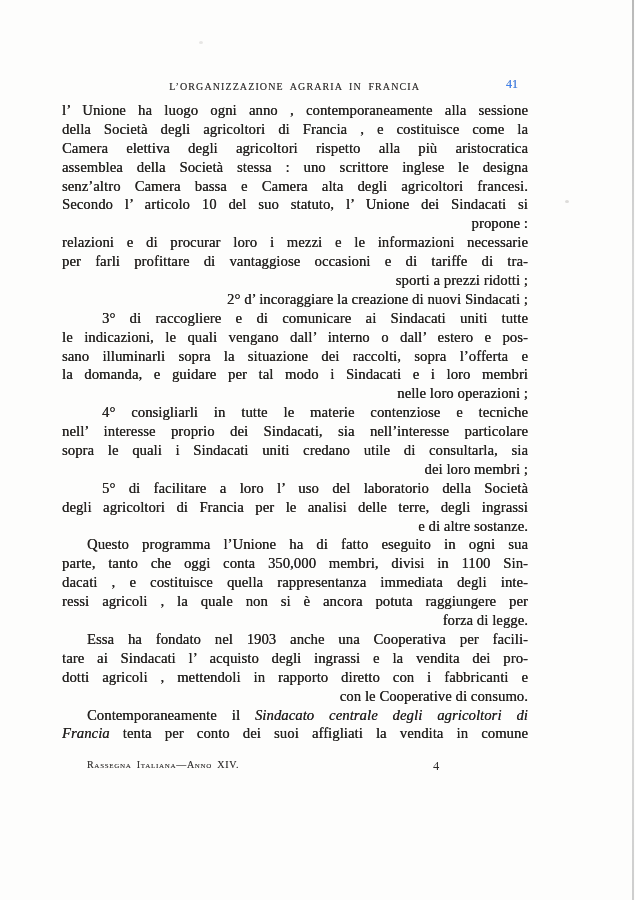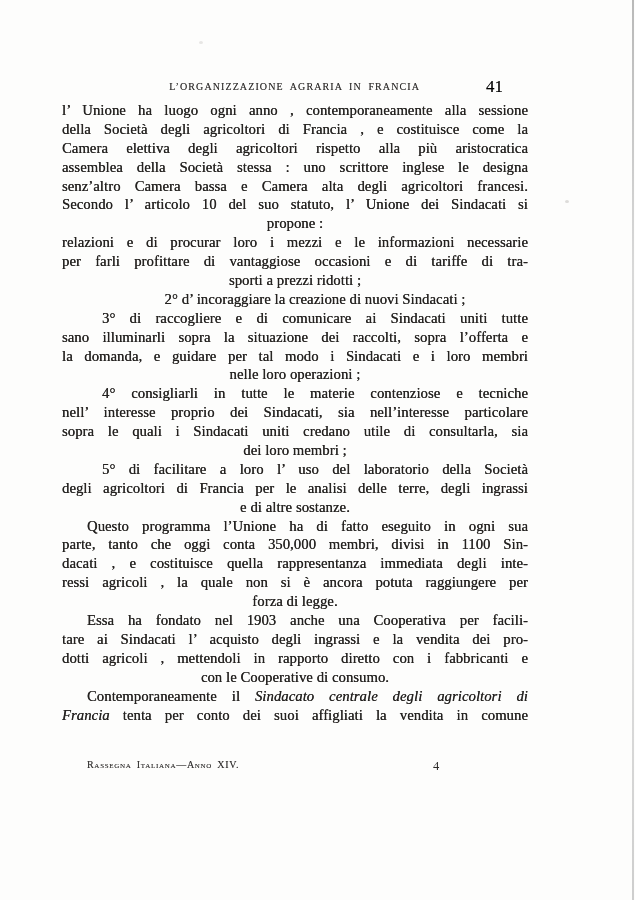--- a/index.html
+++ b/index.html
@@ -24,39 +24,39 @@
     letter-spacing: 1.1px;
     word-spacing: 3px;
     line-height: 13px;
     color: #333130;
     text-shadow: 0 0 0.4px rgba(50,48,46,0.55);
     white-space: nowrap;
   }
   .page-number {
     position: absolute;
     top: 77px; left: 486px; width: 32px;
-    text-align: left;
-    font-size: 17px;
-    color: #000000;
+    text-align: right;
+    font-size: 12px;
+    color: #3b82f6;
     text-shadow: 0 0 0.4px rgba(50,48,46,0.5);
   }
   
   .body-text {
     position: absolute;
     top: 101px; left: 62px; width: 466px;
     font-size: 14.6px;
     letter-spacing: 0.1px;
     color: #242220;
     text-shadow: 0.25px 0 0 rgba(36,34,32,0.75), 0 0 0.5px rgba(36,34,32,0.35);
   }
   .line {
     height: 18.9px;
     line-height: 18.9px;
     white-space: nowrap;
-    text-align: center;
+    text-align: right;
   }
   .line.j {
     white-space: normal;
     overflow: hidden;
     text-align: justify;
     text-align-last: justify;
   }
   .line.ind-o { text-indent: 40px; }
   .line.ind-p { text-indent: 25px; }
   .it { font-style: italic; }
@@ -113,20 +113,21 @@
       <div class="line j"><span>Camera elettiva degli agricoltori rispetto alla più aristocratica</span></div>
       <div class="line j"><span>assemblea della Società stessa : uno scrittore inglese le designa</span></div>
       <div class="line j"><span>senz’altro Camera bassa e Camera alta degli agricoltori francesi.</span></div>
       <div class="line j"><span>Secondo l’ articolo 10 del suo statuto, l’ Unione dei Sindacati si</span></div>
       <div class="line"><span>propone :</span></div>
       <div class="line j"><span>relazioni e di procurar loro i mezzi e le informazioni necessarie</span></div>
       <div class="line j"><span>per farli profittare di vantaggiose occasioni e di tariffe di tra-</span></div>
       <div class="line"><span>sporti a prezzi ridotti ;</span></div>
       <div class="line ind-o"><span>2° d’ incoraggiare la creazione di nuovi Sindacati ;</span></div>
       <div class="line j ind-o"><span>3° di raccogliere e di comunicare ai Sindacati uniti tutte</span></div>
+      <div class="line j"><span>le indicazioni, le quali vengano dall’ interno o dall’ estero e pos-</span></div>
       <div class="line j"><span>sano illuminarli sopra la situazione dei raccolti, sopra l’offerta e</span></div>
       <div class="line j"><span>la domanda, e guidare per tal modo i Sindacati e i loro membri</span></div>
       <div class="line"><span>nelle loro operazioni ;</span></div>
       <div class="line j ind-o"><span>4° consigliarli in tutte le materie contenziose e tecniche</span></div>
       <div class="line j"><span>nell’ interesse proprio dei Sindacati, sia nell’interesse particolare</span></div>
       <div class="line j"><span>sopra le quali i Sindacati uniti credano utile di consultarla, sia</span></div>
       <div class="line"><span>dei loro membri ;</span></div>
       <div class="line j ind-o"><span>5° di facilitare a loro l’ uso del laboratorio della Società</span></div>
       <div class="line j"><span>degli agricoltori di Francia per le analisi delle terre, degli ingrassi</span></div>
       <div class="line"><span>e di altre sostanze.</span></div>

